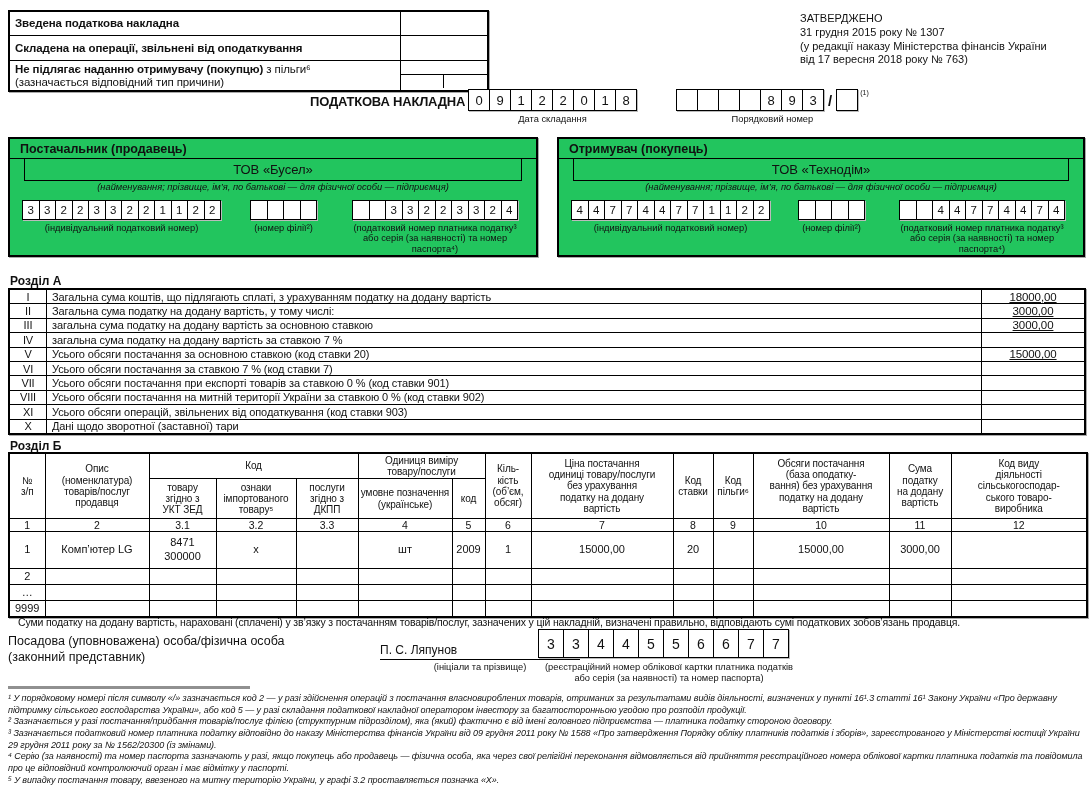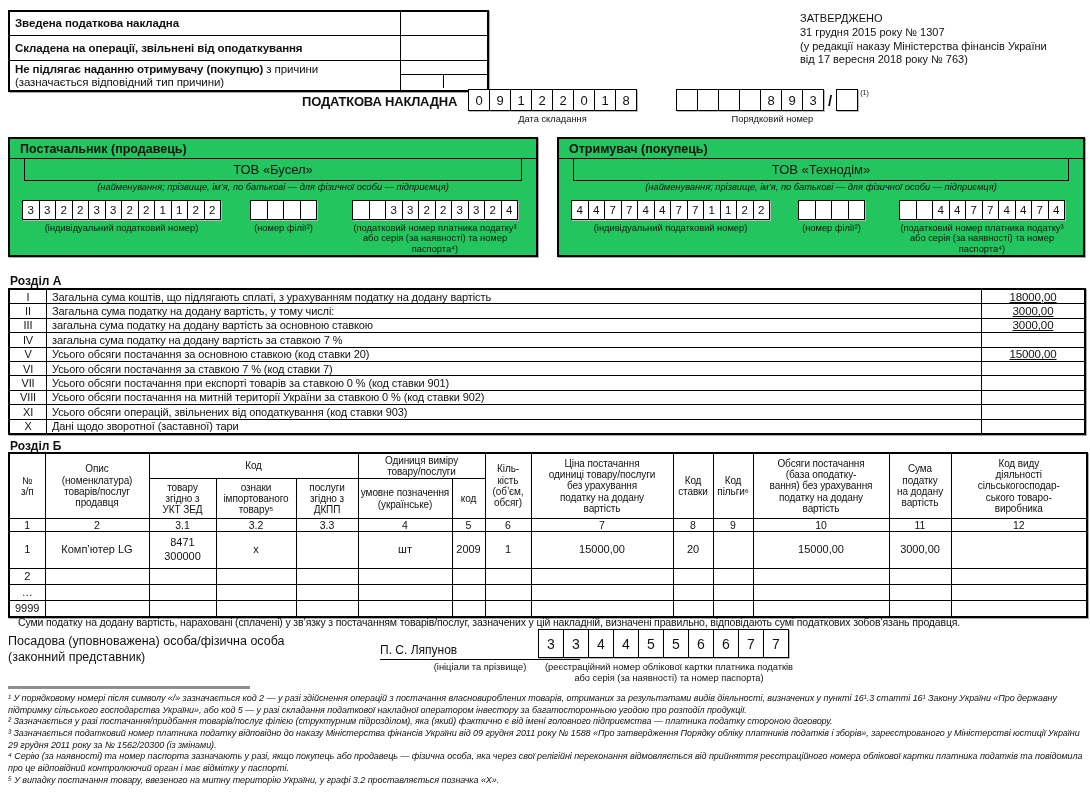--- a/index.html
+++ b/index.html
@@ -20,21 +20,21 @@
   .fbox.split{padding:0;vertical-align:top;}
   .split-top{height:13px;border-bottom:1px solid #000;}
   .split-bot{display:flex;height:13px;}
   .split-bot div{flex:1;}
   .split-bot div:first-child{border-right:1px solid #000;}
 
   
   .approved{position:absolute;left:800px;top:12px;width:288px;font-size:11px;line-height:1.25;}
 
   
-  .doc-title{position:absolute;left:302px;top:94px;font-size:13px;letter-spacing:-0.2px;}
+  .doc-title{position:absolute;left:310px;top:94px;font-size:13px;letter-spacing:-0.2px;}
   .date-group{position:absolute;left:468px;top:89px;}
   .serial-group{position:absolute;left:676px;top:89px;}
   .boxrow{display:flex;box-shadow:1px 1px 0 #bbb;}
   .cbox{display:flex;align-items:center;justify-content:center;border:1px solid #000;background:#fff;box-sizing:border-box;}
   .cbox + .cbox{margin-left:-1px;}
   .cbox.md{width:22px;height:22px;font-size:13px;}
   .cbox.sm{width:17.5px;height:20px;font-size:11.5px;}
   .cbox.lg{width:26px;height:29px;font-size:14px;}
   .date-group .cap,.serial-group .cap{margin-top:3px;}
   .serial-line{display:flex;align-items:center;}
@@ -100,21 +100,21 @@
     <tbody>
         <tr class="r1">
       <td class="flabel b">Зведена податкова накладна</td>
       <td class="fbox"></td>
     </tr>
     <tr class="r2">
       <td class="flabel b">Складена на операції, звільнені від оподаткування</td>
       <td class="fbox"></td>
     </tr>
     <tr class="r3">
-      <td class="flabel"><span class="b">Не підлягає наданню отримувачу (покупцю)</span> <span>з причини</span><br><span>(зазначається відповідний тип причини)</span></td>
+      <td class="flabel"><span class="b">Не підлягає наданню отримувачу (покупцю)</span> <span>з пільги⁶</span><br><span>(зазначається відповідний тип причини)</span></td>
       <td class="fbox split">
         <div class="split-top"></div>
         <div class="split-bot">
               <div></div>
               <div></div>
             </div>
       </td>
     </tr>
   </tbody>
     </table>

